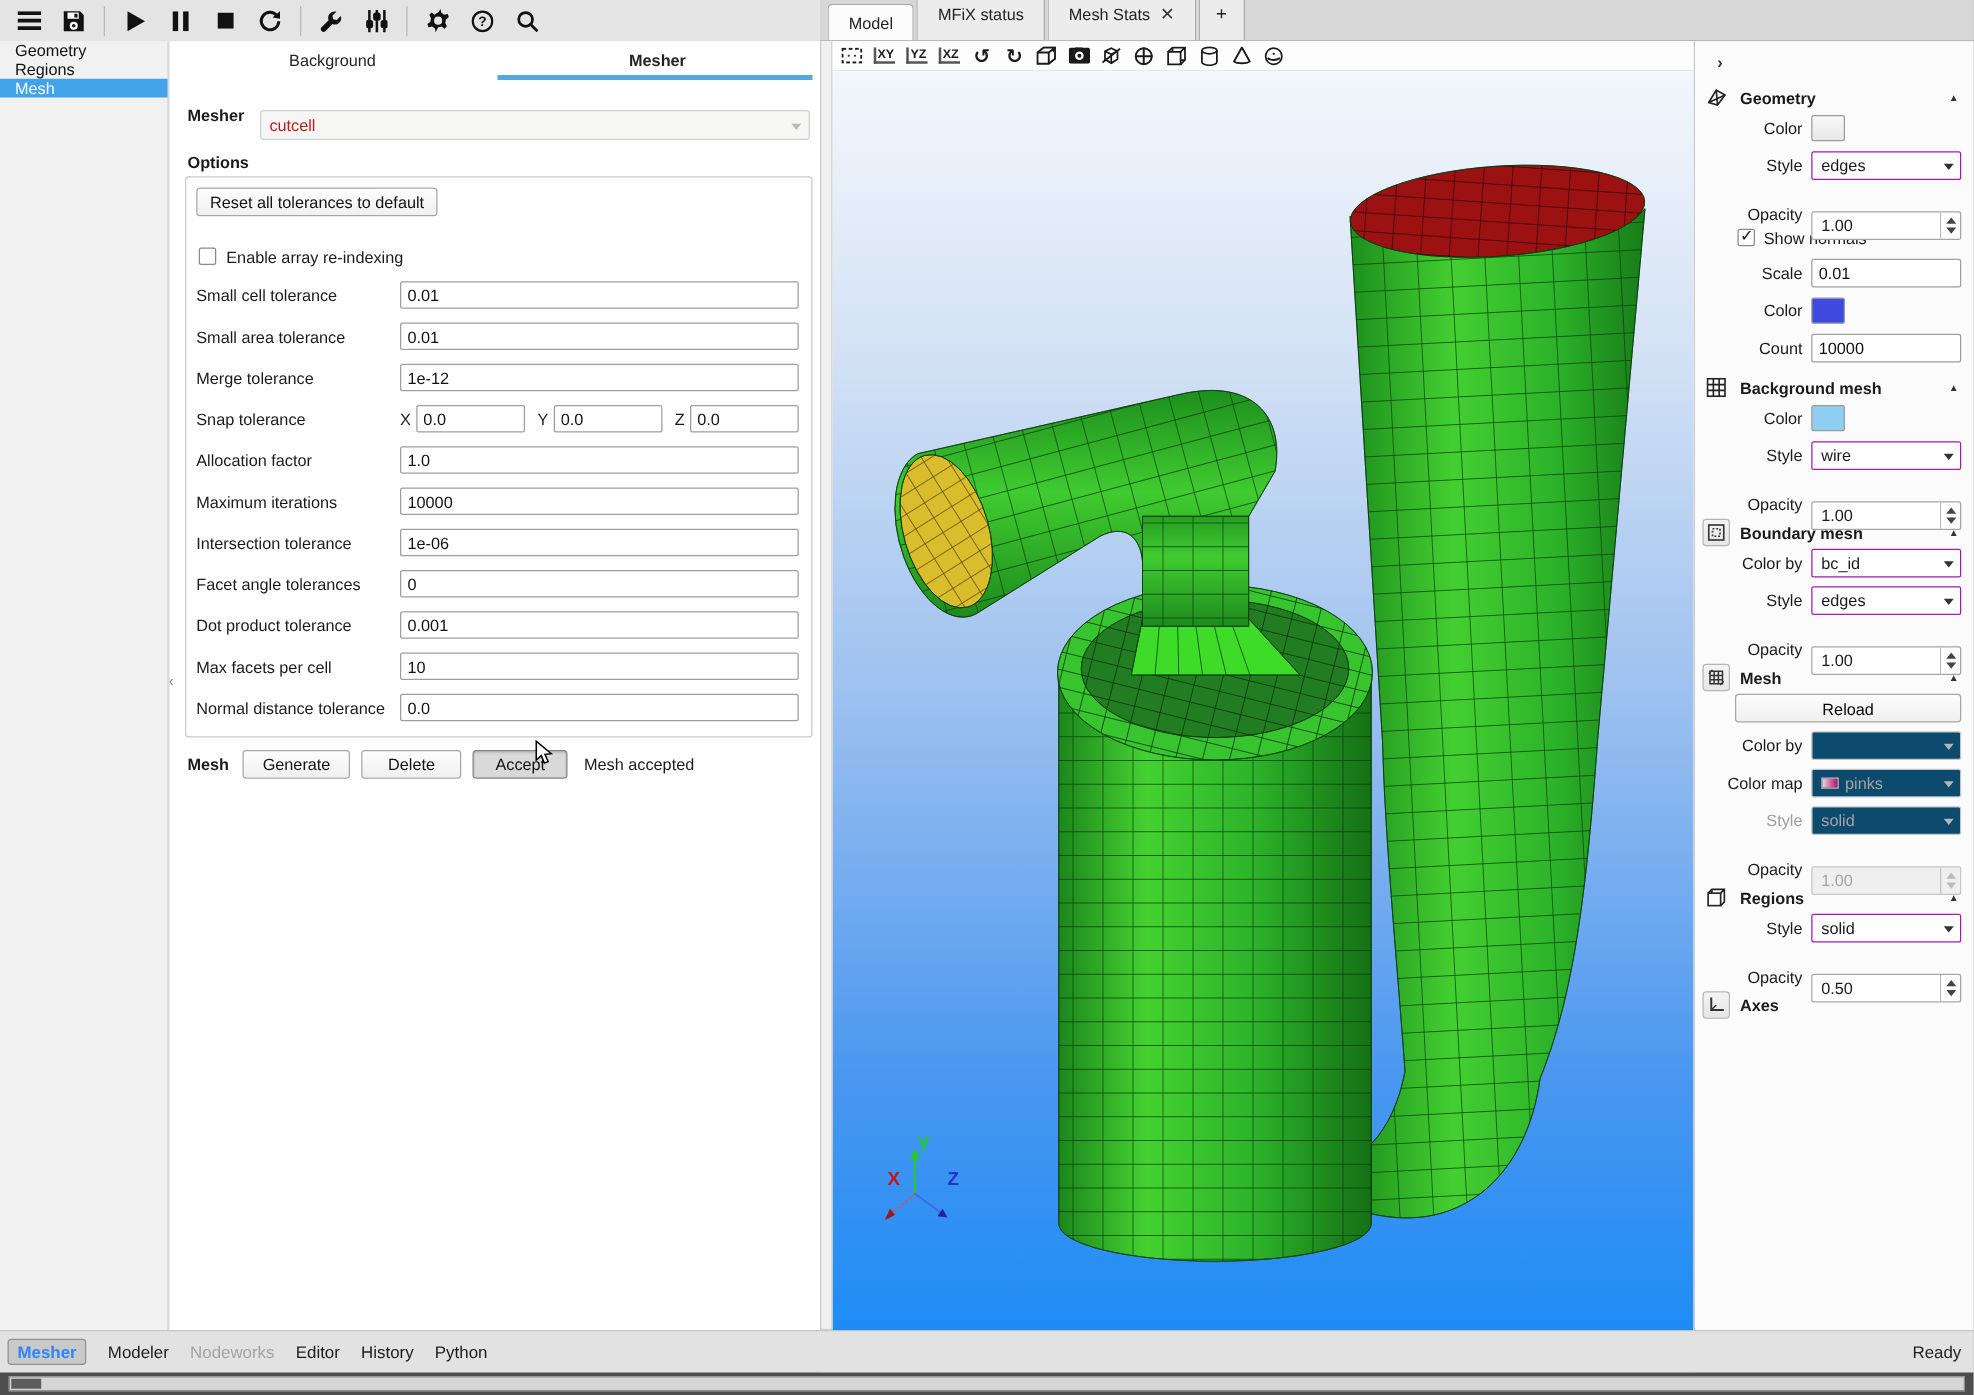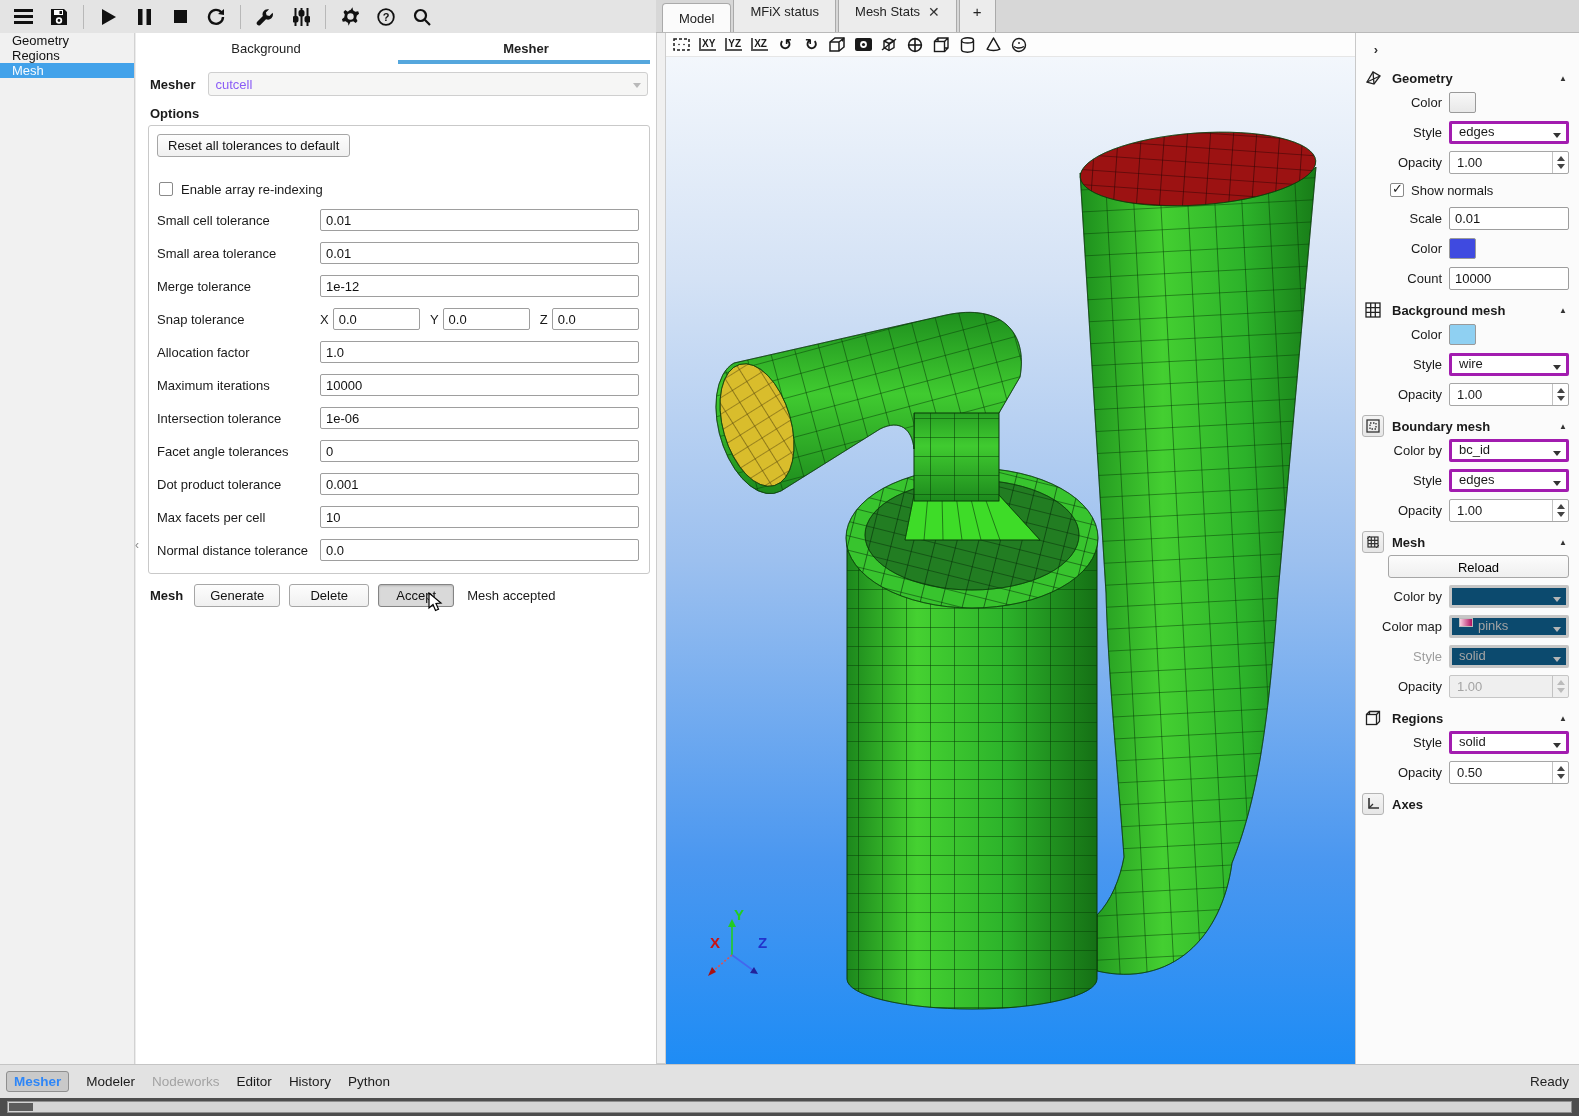--- a/index.html
+++ b/index.html
@@ -26,21 +26,21 @@
 
   
   .formpanel{position:absolute;left:136px;top:33px;width:520px;height:1031px;background:#ffffff;}
   .ftabs{display:flex;height:31px;}
   .ftab{flex:1;display:flex;align-items:center;justify-content:center;font-size:13px;position:relative;color:#222;}
   .ftab.active{font-weight:bold;}
   .ftab.active .underline{position:absolute;left:2px;right:6px;bottom:0;height:4px;background:#55a7dd;}
   .mesher-row{display:flex;align-items:center;margin:8px 8px 0 14px;gap:12px;}
   .mesher-row .blabel{font-weight:bold;}
   .combo{position:relative;height:24px;border:1px solid #b9b9b9;border-radius:3px;background:#fff;display:flex;align-items:center;padding:0 20px 0 7px;}
-  .combo.disabled{background:#f6f6f5;color:#8b5cf6;border-color:#cfcfcf;}
+  .combo.disabled{background:#f6f6f5;color:#b91c1c;border-color:#cfcfcf;margin-top:16px;}
   .combo .arr{position:absolute;right:6px;top:10px;width:0;height:0;border-left:4px solid transparent;border-right:4px solid transparent;border-top:5px solid #444;}
   .combo.disabled .arr{border-top-color:#b9b9b9;}
   .opt-label{font-weight:bold;margin:10px 0 4px 14px;}
   .groupbox{margin:0 6px 0 12px;border:1px solid #c9c9c9;border-radius:3px;padding:8px 10px 10px 8px;}
   .pbtn{display:inline-block;height:23px;line-height:21px;padding:0 10px;background:linear-gradient(#fdfdfd,#f0f0f0);
         border:1px solid #a6a6a6;border-radius:3px;font-size:13px;color:#111;}
   .pbtn.pressed{background:#d9d9d9;border-color:#848484;box-shadow:inset 0 1px 2px rgba(0,0,0,.18);}
   .chkrow{display:flex;align-items:center;gap:8px;margin:24px 0 12px 2px;height:16px;}
   .chk{width:14px;height:14px;border:1px solid #8a8a8a;border-radius:2px;background:#fff;position:relative;}
   .chk.checked:after{content:"✓";position:absolute;left:1px;top:-3px;font-size:13px;font-weight:bold;color:#222;}
@@ -69,25 +69,25 @@
   .vsec{margin-bottom:4px;}
   .vhead{display:flex;align-items:center;height:26px;gap:8px;}
   .vhead .sicon{width:22px;height:22px;display:flex;align-items:center;justify-content:center;flex:none;margin-left:2px;}
   .vhead .sicon.btn{border:1px solid #b5b5b5;border-radius:3px;background:linear-gradient(#f4f4f4,#e6e6e6);}
   .vhead .stitle{font-weight:bold;font-size:13px;flex:1;}
   .vhead .carrow{font-size:8px;color:#333;margin-right:4px;}
   .vrow{display:grid;grid-template-columns:82px 1fr;align-items:center;margin:0 2px 7px 0;column-gap:7px;height:23px;}
   .vrow .vlabel{text-align:right;font-size:13px;white-space:nowrap;}
   .vrow .vlabel.dis{color:#9d9d9d;}
   .swatch{width:27px;height:21px;border:1px solid #9a9a9a;border-radius:2px;}
-  .vcombo{position:relative;height:23px;border:3px solid #a21caf;border-radius:2px;background:#fff;display:flex;align-items:flex-start;padding:0 18px 0 7px;font-size:13px;}
+  .vcombo{position:relative;height:23px;border:1px solid #a21caf;border-radius:2px;background:#fff;display:flex;align-items:center;padding:0 18px 0 7px;font-size:13px;}
   .vcombo .arr{position:absolute;right:5px;top:9px;width:0;height:0;border-left:4px solid transparent;border-right:4px solid transparent;border-top:5px solid #333;}
   .vcombo.disabled{background:#0c4a6e;color:#a4a4a4;border-color:#c6c6c6;}
   .vcombo.disabled .arr{border-top-color:#b5b5b5;}
-  .spin{position:relative;height:23px;border:1px solid #a6a6a6;border-radius:2px;background:#fff;display:flex;align-items:center;padding:0 20px 0 7px;font-size:13px;}
+  .spin{position:relative;height:23px;border:1px solid #a6a6a6;border-radius:2px;background:#fff;display:flex;align-items:center;padding:0 20px 0 7px;font-size:13px;margin-top:18px;}
   .spin.disabled{background:#efefef;color:#a4a4a4;border-color:#c6c6c6;}
   .spin .btns{position:absolute;right:0;top:0;bottom:0;width:16px;border-left:1px solid #c2c2c2;display:flex;flex-direction:column;align-items:center;justify-content:center;gap:3px;}
   .spin .u{width:0;height:0;border-left:4px solid transparent;border-right:4px solid transparent;border-bottom:5px solid #444;}
   .spin .d{width:0;height:0;border-left:4px solid transparent;border-right:4px solid transparent;border-top:5px solid #444;}
   .spin.disabled .u{border-bottom-color:#bbb}.spin.disabled .d{border-top-color:#bbb}
   .vchkrow{display:flex;align-items:center;gap:7px;margin:2px 0 8px 30px;height:18px;}
   .reload{grid-column:1 / 3;margin-left:28px;height:23px;background:linear-gradient(#fcfcfc,#efefef);border:1px solid #a6a6a6;border-radius:3px;text-align:center;line-height:21px;font-size:13px;}
   .cmswatch{display:inline-block;width:14px;height:9px;background:linear-gradient(90deg,#f8cfe0,#b11060);border:1px solid #bbb;margin-right:5px;}
 
   

